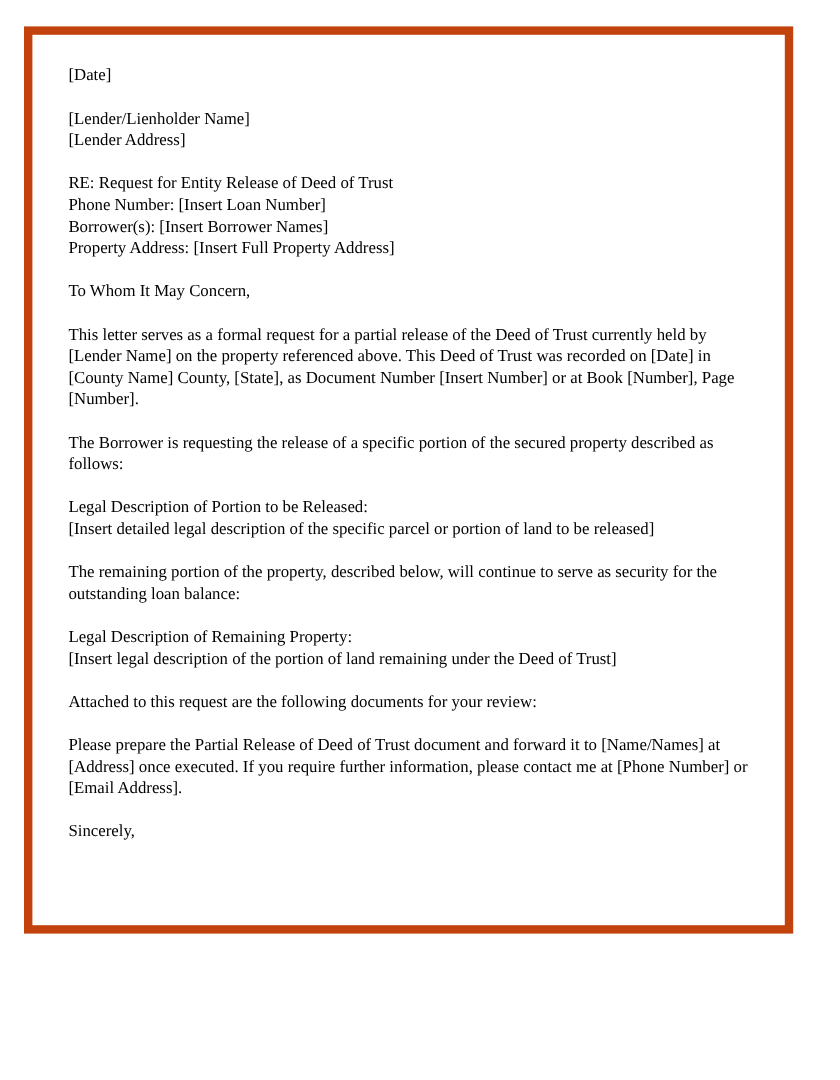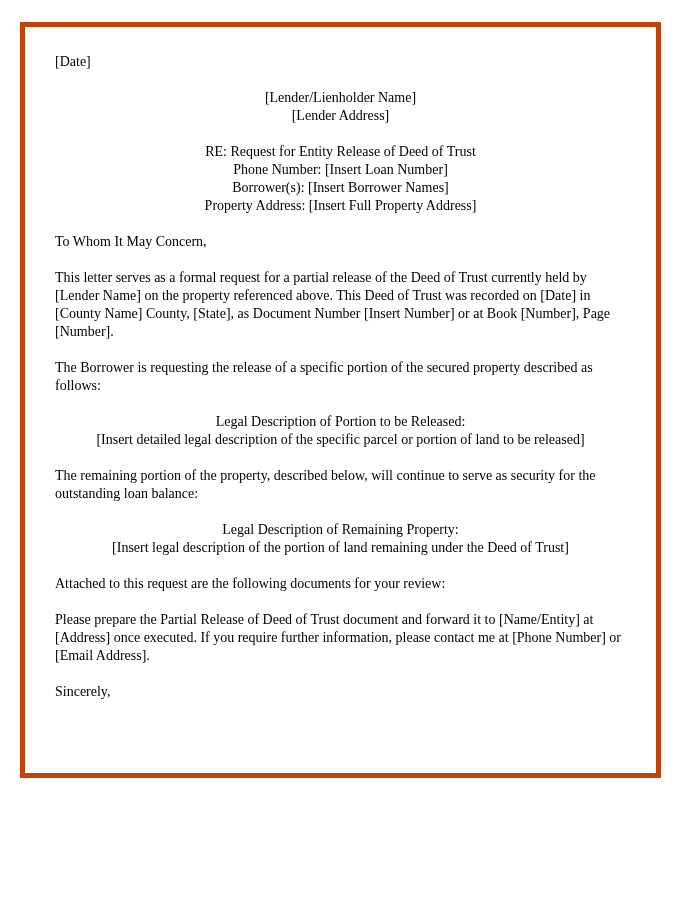--- a/index.html
+++ b/index.html
@@ -13,39 +13,38 @@
     position: relative;
     font-family: "Liberation Serif", serif;
     color: #000000;
   }
   .page {
     position: absolute;
     left: 20px;
     top: 22px;
     width: 641px;
     height: 756px;
-    border: 5px solid #c2410c;
+    border: 7px solid #c2410c;
     box-sizing: border-box;
     background: #ffffff;
     overflow: hidden;
   }
   .content {
     padding: 26px 30px 0 30px;
     font-size: 14px;
     line-height: 18px;
   }
   .block {
     margin: 0 0 18px 0;
   }
   .block:last-child {
     margin-bottom: 0;
   }
   .line {
     display: block;
-    text-align: center;
   }
   .bold {
     font-weight: normal;
   }
   ul.attachments {
     margin: 0 0 18px 0;
     padding: 0 0 0 40px;
     list-style-type: disc;
   }
   ul.attachments li {
@@ -87,19 +86,19 @@
     <div class="block">The remaining portion of the property, described below, will continue to serve as security for the outstanding loan balance:</div>
 
     <div class="block">
       <span class="line bold">Legal Description of Remaining Property:</span>
       <span class="line">[Insert legal description of the portion of land remaining under the Deed of Trust]</span>
     </div>
 
     <div class="block">Attached to this request are the following documents for your review:</div>
 
 
-    <div class="block">Please prepare the Partial Release of Deed of Trust document and forward it to [Name/Entity] at [Address] once executed. If you require further information, please contact me at [Phone Number] or [Email Address].</div>
+    <div class="block">Please prepare the Partial Release of Deed of Trust document and forward it to [Name/Names] at [Address] once executed. If you require further information, please contact me at [Phone Number] or [Email Address].</div>
 
     <div class="block">Sincerely,</div>
 
 
   </div>
 </div>
 
 </body></html>

